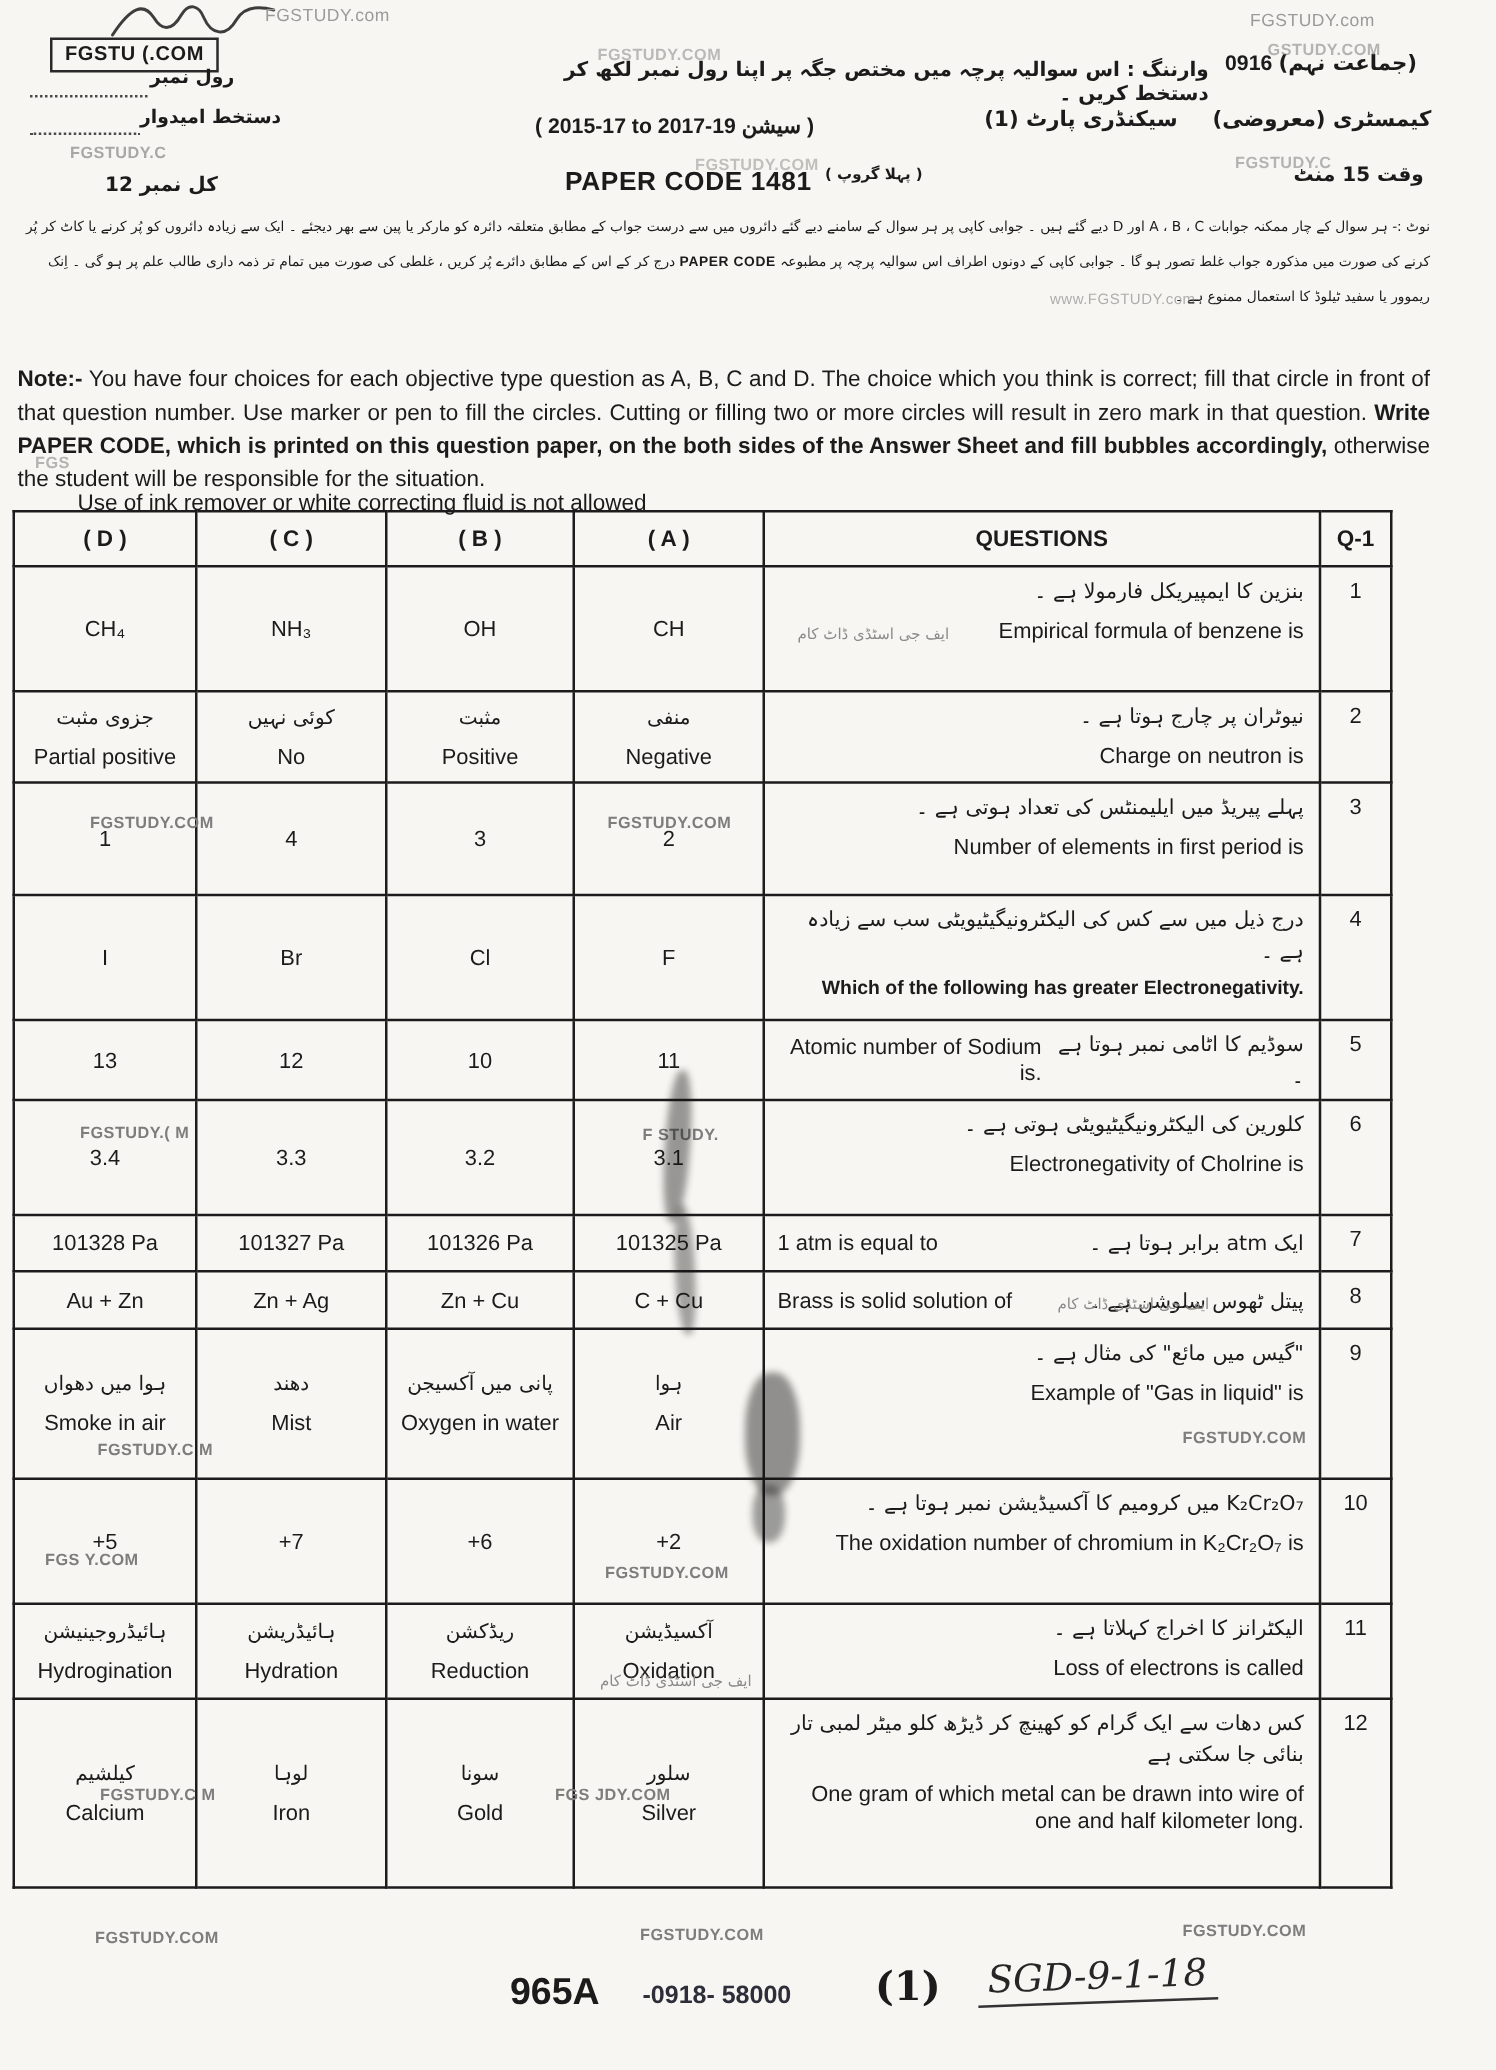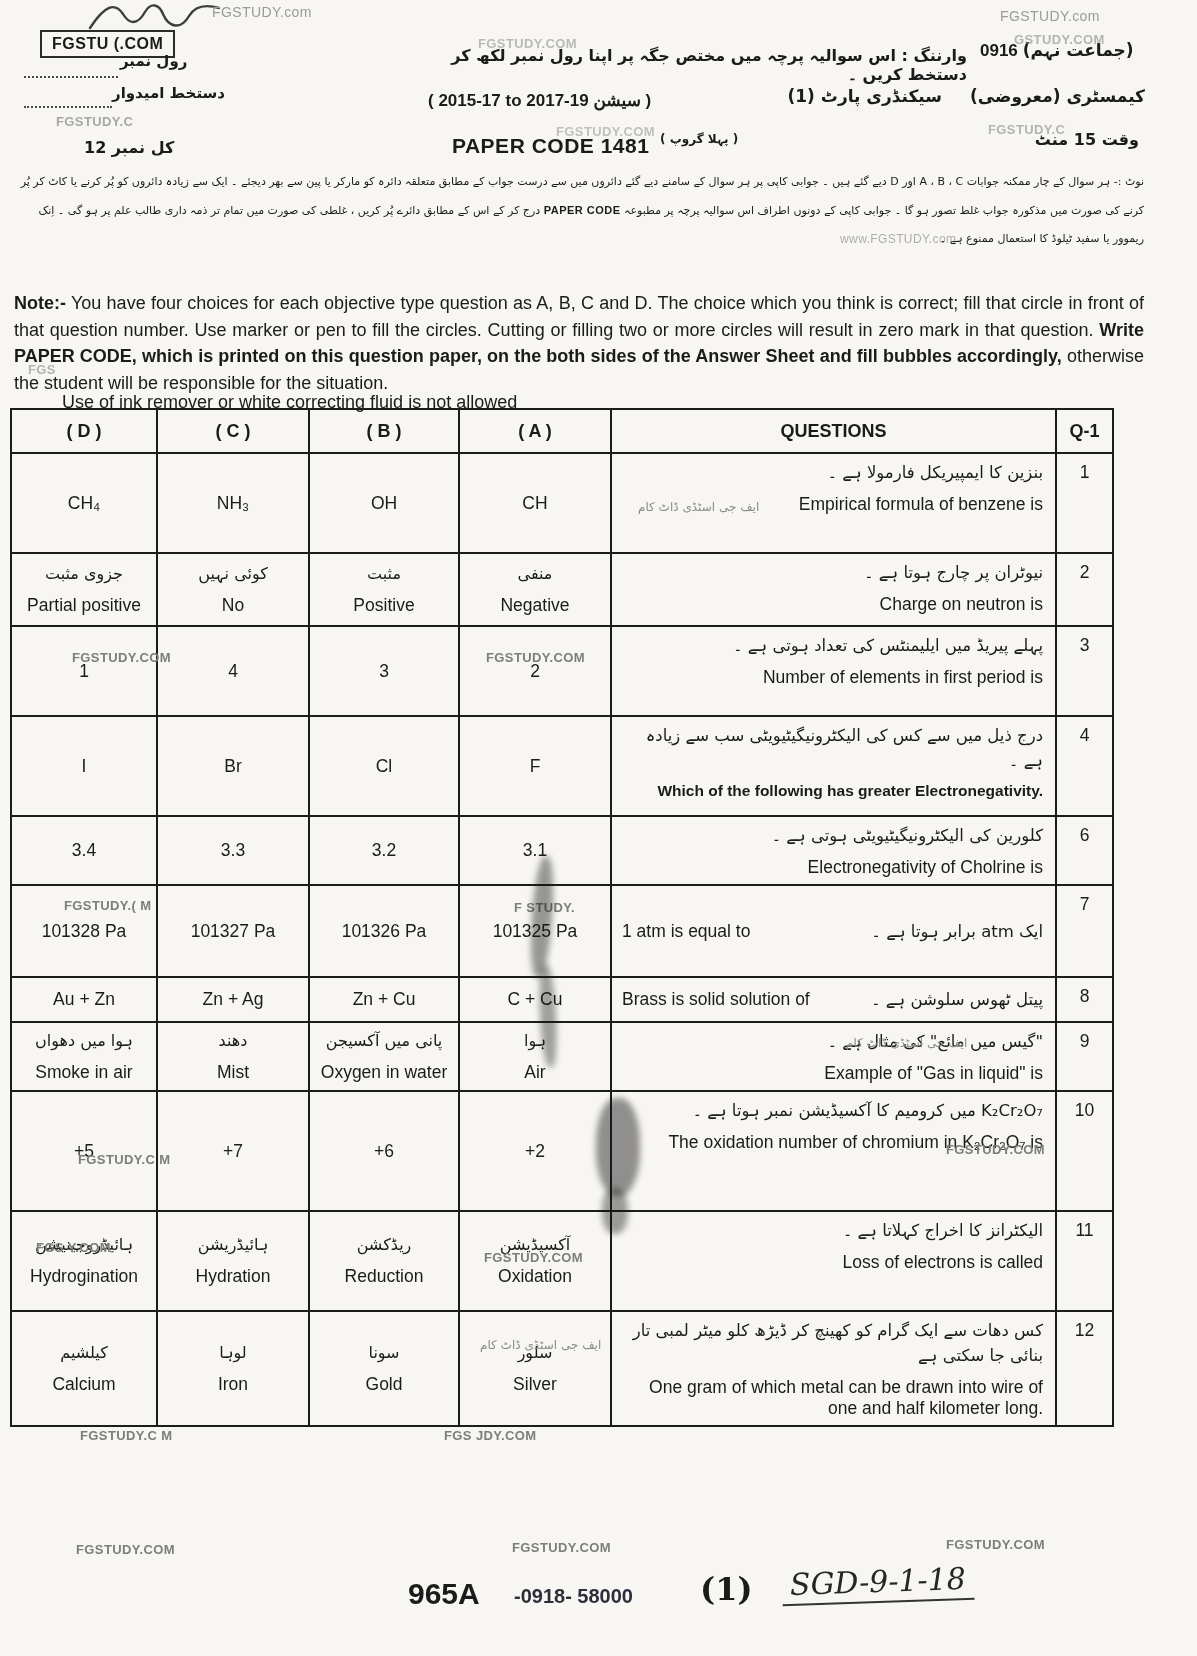--- a/index.html
+++ b/index.html
@@ -250,20 +250,41 @@
             <div class="opt-en">F</div>
           </td>
           <td class="q-cell">
             <div class="ur q-ur" dir="rtl">درج ذیل میں سے کس کی الیکٹرونیگیٹیویٹی سب سے زیادہ ہے ۔</div>
             <div class="q-en small">Which of the following has greater Electronegativity.</div>
           </td>
           <td class="no-cell">4</td>
         </tr>
         <tr>
           <td class="opt-cell">
+            <div class="opt-en">13</div>
+          </td>
+          <td class="opt-cell">
+            <div class="opt-en">12</div>
+          </td>
+          <td class="opt-cell">
+            <div class="opt-en">10</div>
+          </td>
+          <td class="opt-cell">
+            <div class="opt-en">11</div>
+          </td>
+          <td class="q-cell inline">
+            <div class="q-inline">
+              <div class="q-en">Atomic number of Sodium is.</div>
+              <div class="ur q-ur" dir="rtl">سوڈیم کا اٹامی نمبر ہوتا ہے ۔</div>
+            </div>
+          </td>
+          <td class="no-cell">5</td>
+        </tr>
+        <tr>
+          <td class="opt-cell">
             <div class="opt-en">3.4</div>
           </td>
           <td class="opt-cell">
             <div class="opt-en">3.3</div>
           </td>
           <td class="opt-cell">
             <div class="opt-en">3.2</div>
           </td>
           <td class="opt-cell">
             <div class="opt-en">3.1</div>

